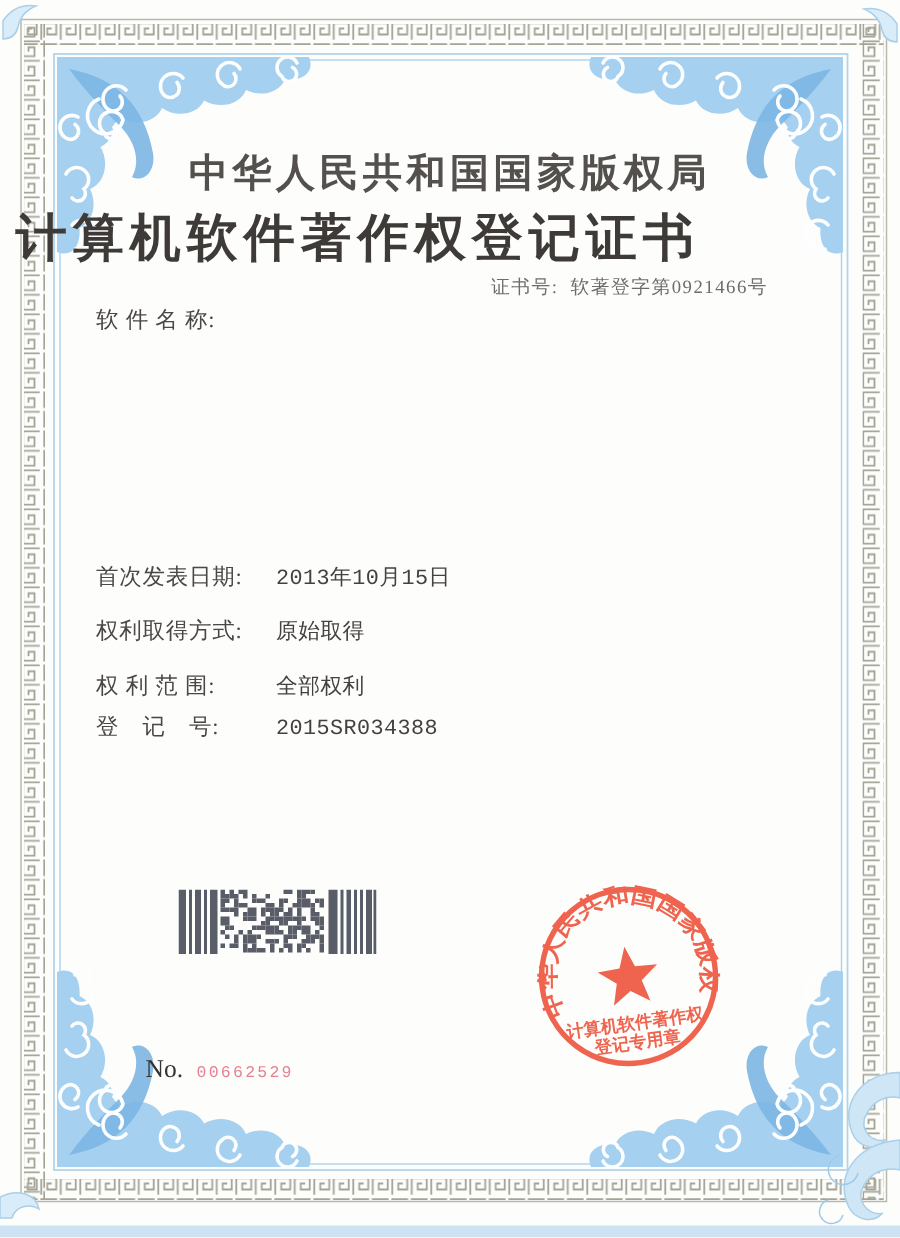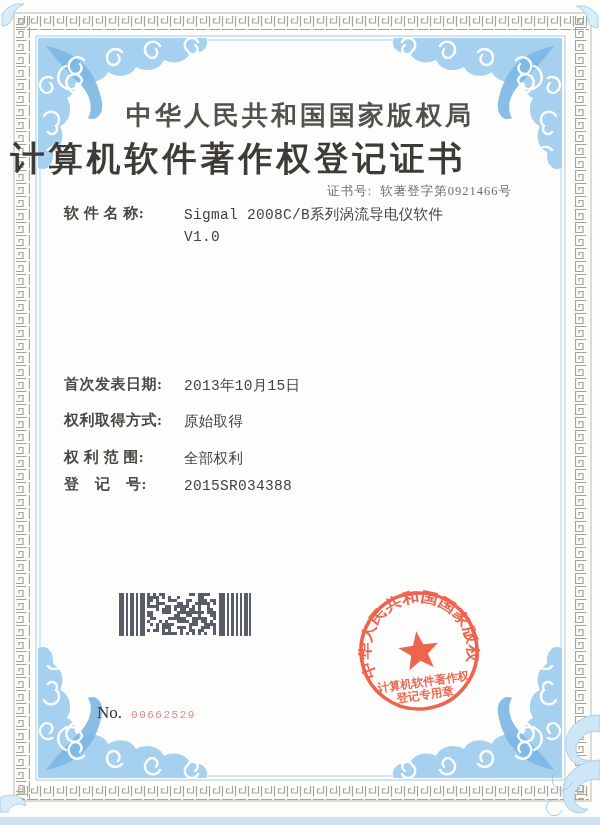--- a/index.html
+++ b/index.html
@@ -21,21 +21,21 @@
     position:absolute;top:136px;left:0;width:477px;text-align:center;
     font-size:34px;font-weight:700;letter-spacing:4px;color:#3e3a37;
   }
   .cert-no{
     position:absolute;top:183px;right:88px;
     font-size:12.5px;color:#6c6c6c;letter-spacing:1px;margin-left:41px;
   }
   .cert-no .num{margin-left:8px;}
 
   .field-row{position:absolute;left:64px;width:480px;font-size:15px;color:#4b4745;}
-  .field-row .lbl{display:inline-block;width:120px;letter-spacing:.5px;vertical-align:top;font-weight:bold;}
+  .field-row .lbl{display:inline-block;width:120px;letter-spacing:.5px;vertical-align:top;}
   .field-row .val{display:inline-block;vertical-align:top;
     font-family:"Liberation Mono","DejaVu Sans Mono",monospace;
     font-size:14.5px;color:#454140;letter-spacing:.3px;line-height:1.55;}
   .row-name{top:204px;} .row-owner{top:267px;} .row-dev{top:338px;}
   .row-pub{top:375px;} .row-acq{top:411px;} .row-scope{top:448px;} .row-reg{top:475px;}
 
   .statement{
     position:absolute;left:64px;top:519px;width:452px;
     font-size:15px;line-height:2.45;color:#4a4643;text-indent:2em;letter-spacing:.5px;
   }
@@ -122,21 +122,21 @@
 
     <div class="title-issuer">中华人民共和国国家版权局</div>
 
     <div class="title-main">计算机软件著作权登记证书</div>
 
     <div class="cert-no">
       <span>证书号:</span><span class="num">软著登字第0921466号</span>
     </div>
 
     <div class="field-row row-name">
-      <span class="lbl">软 件 名 称:</span><span class="val"><span style="display:block;">Sigmal 2008C/B系列涡流导电仪软件</span><span style="display:block;">V1.0</span></span>
+      <span class="lbl">软 件 名 称:</span>
     </div>
 
 
 
     <div class="field-row row-pub">
       <span class="lbl">首次发表日期:</span><span class="val">2013年10月15日</span>
     </div>
 
     <div class="field-row row-scope">
       <span class="lbl">权 利 范 围:</span><span class="val">全部权利</span>

